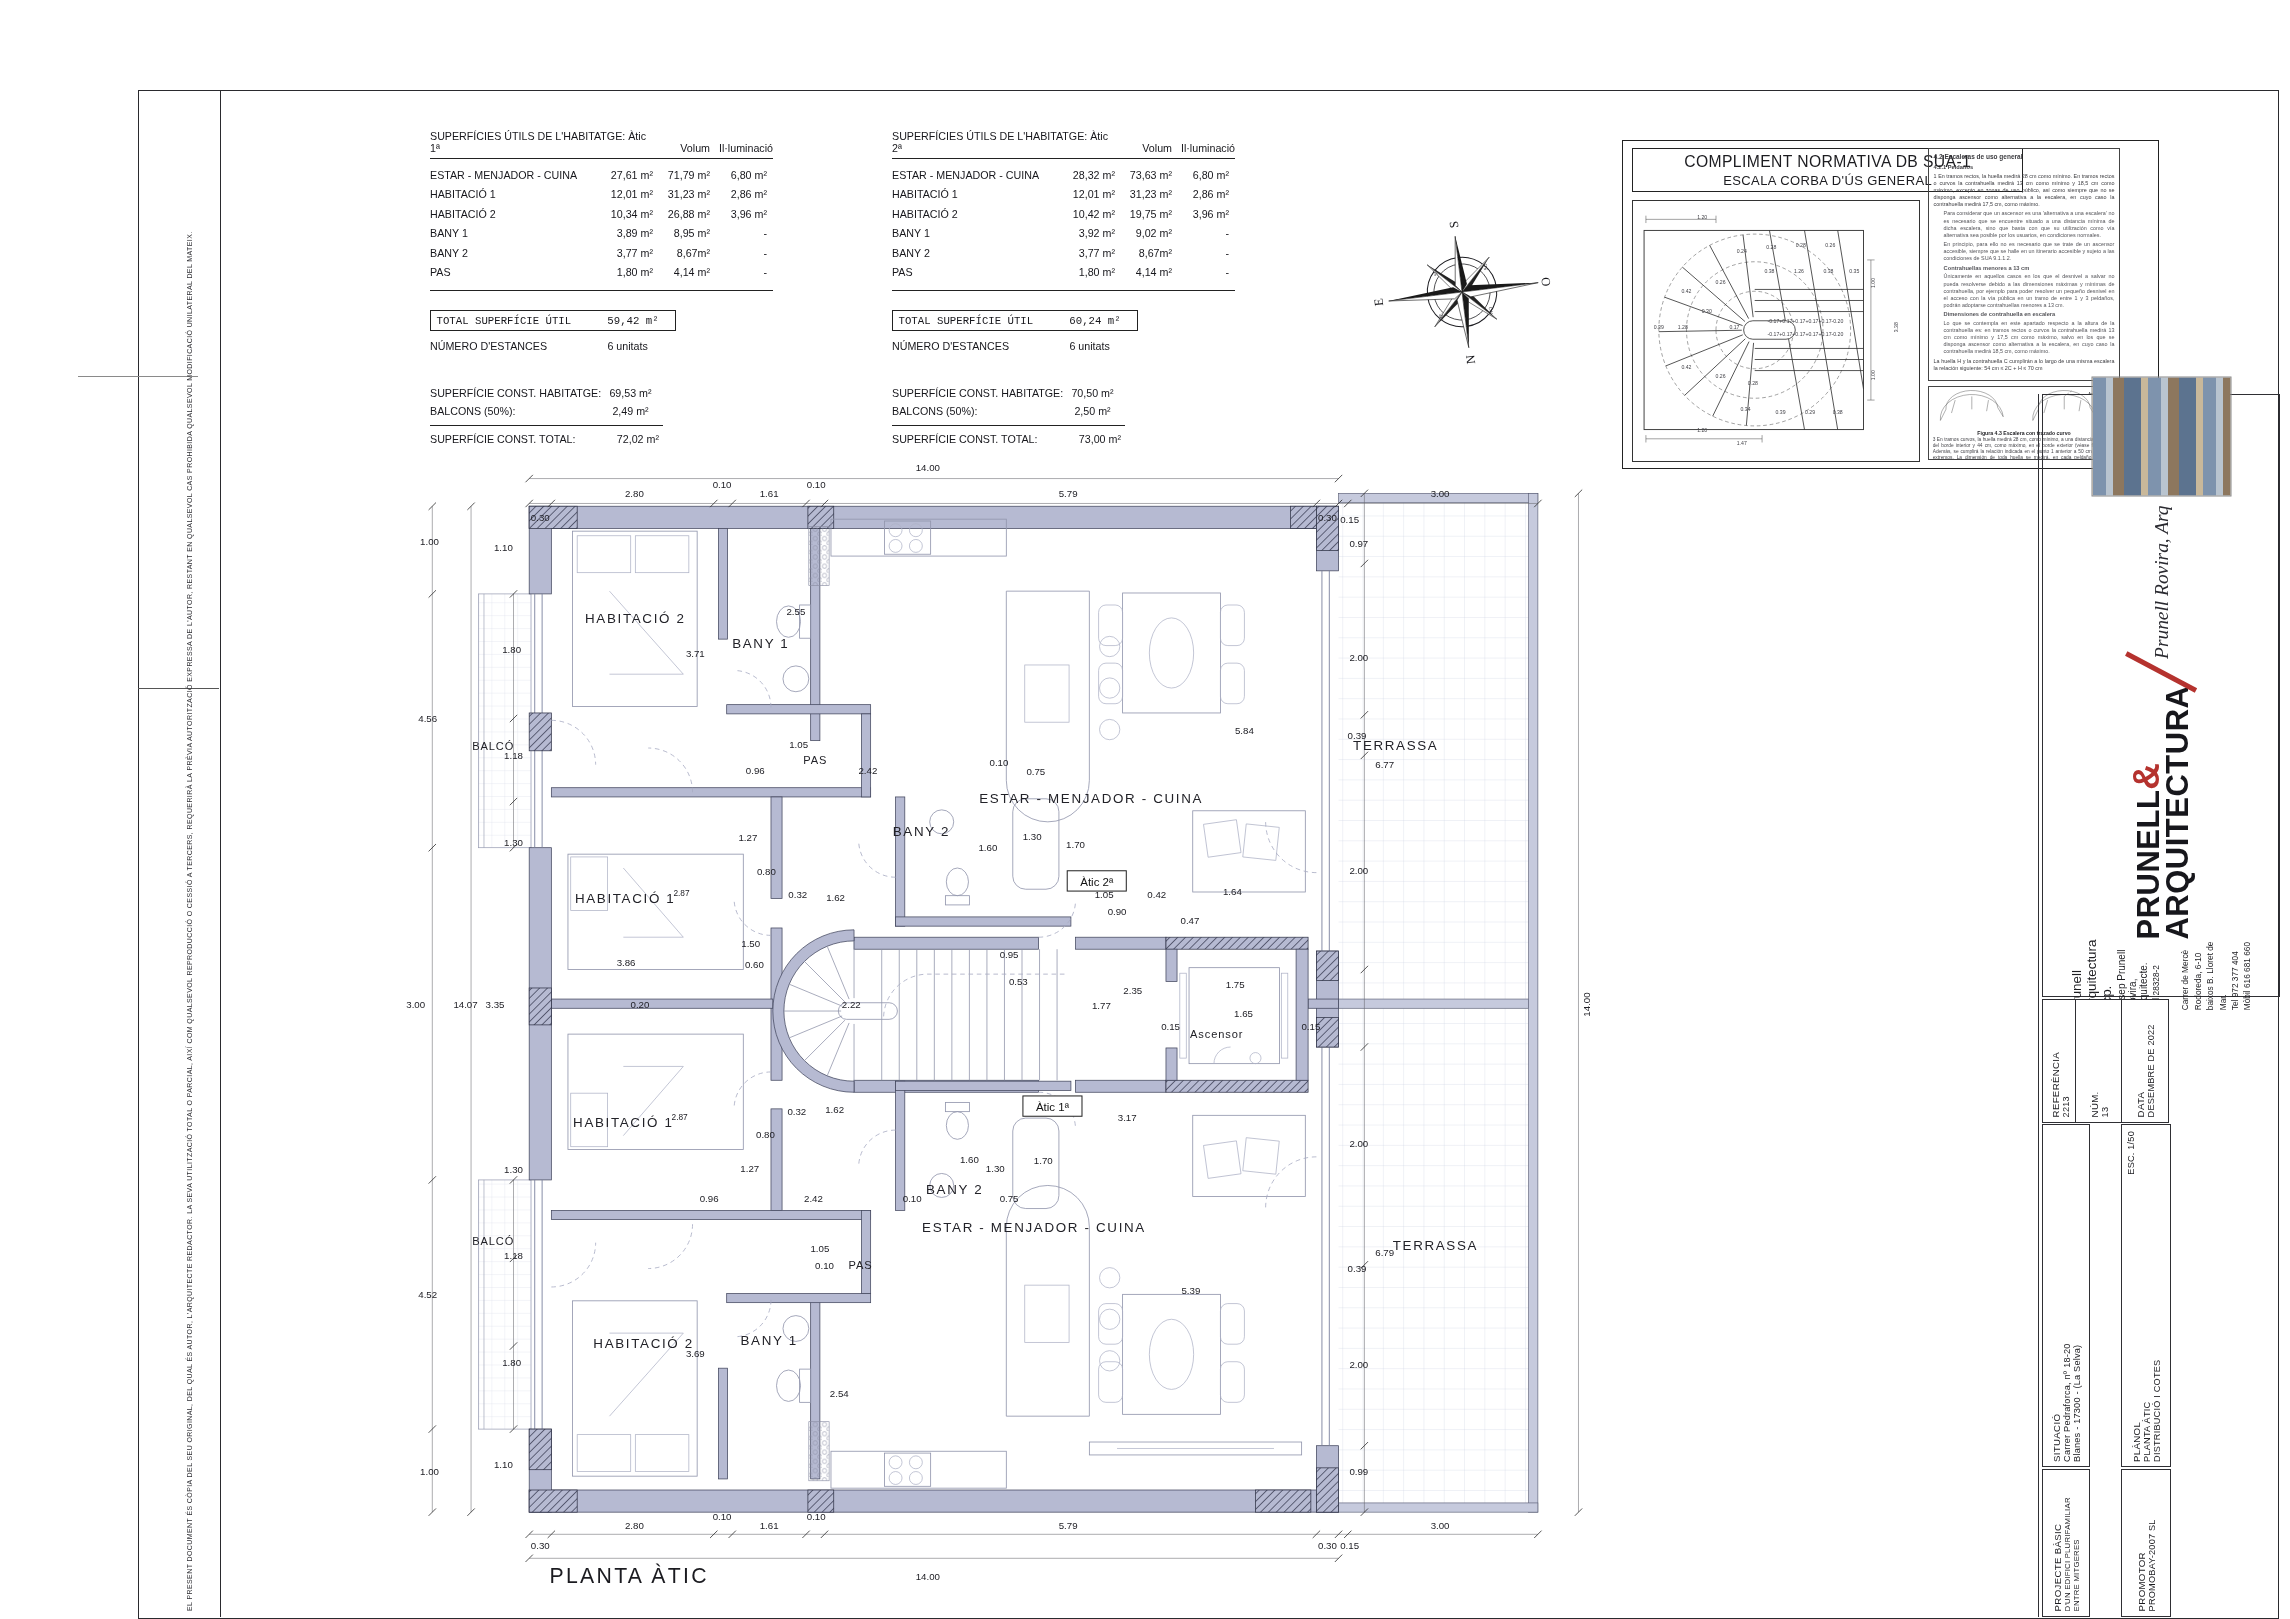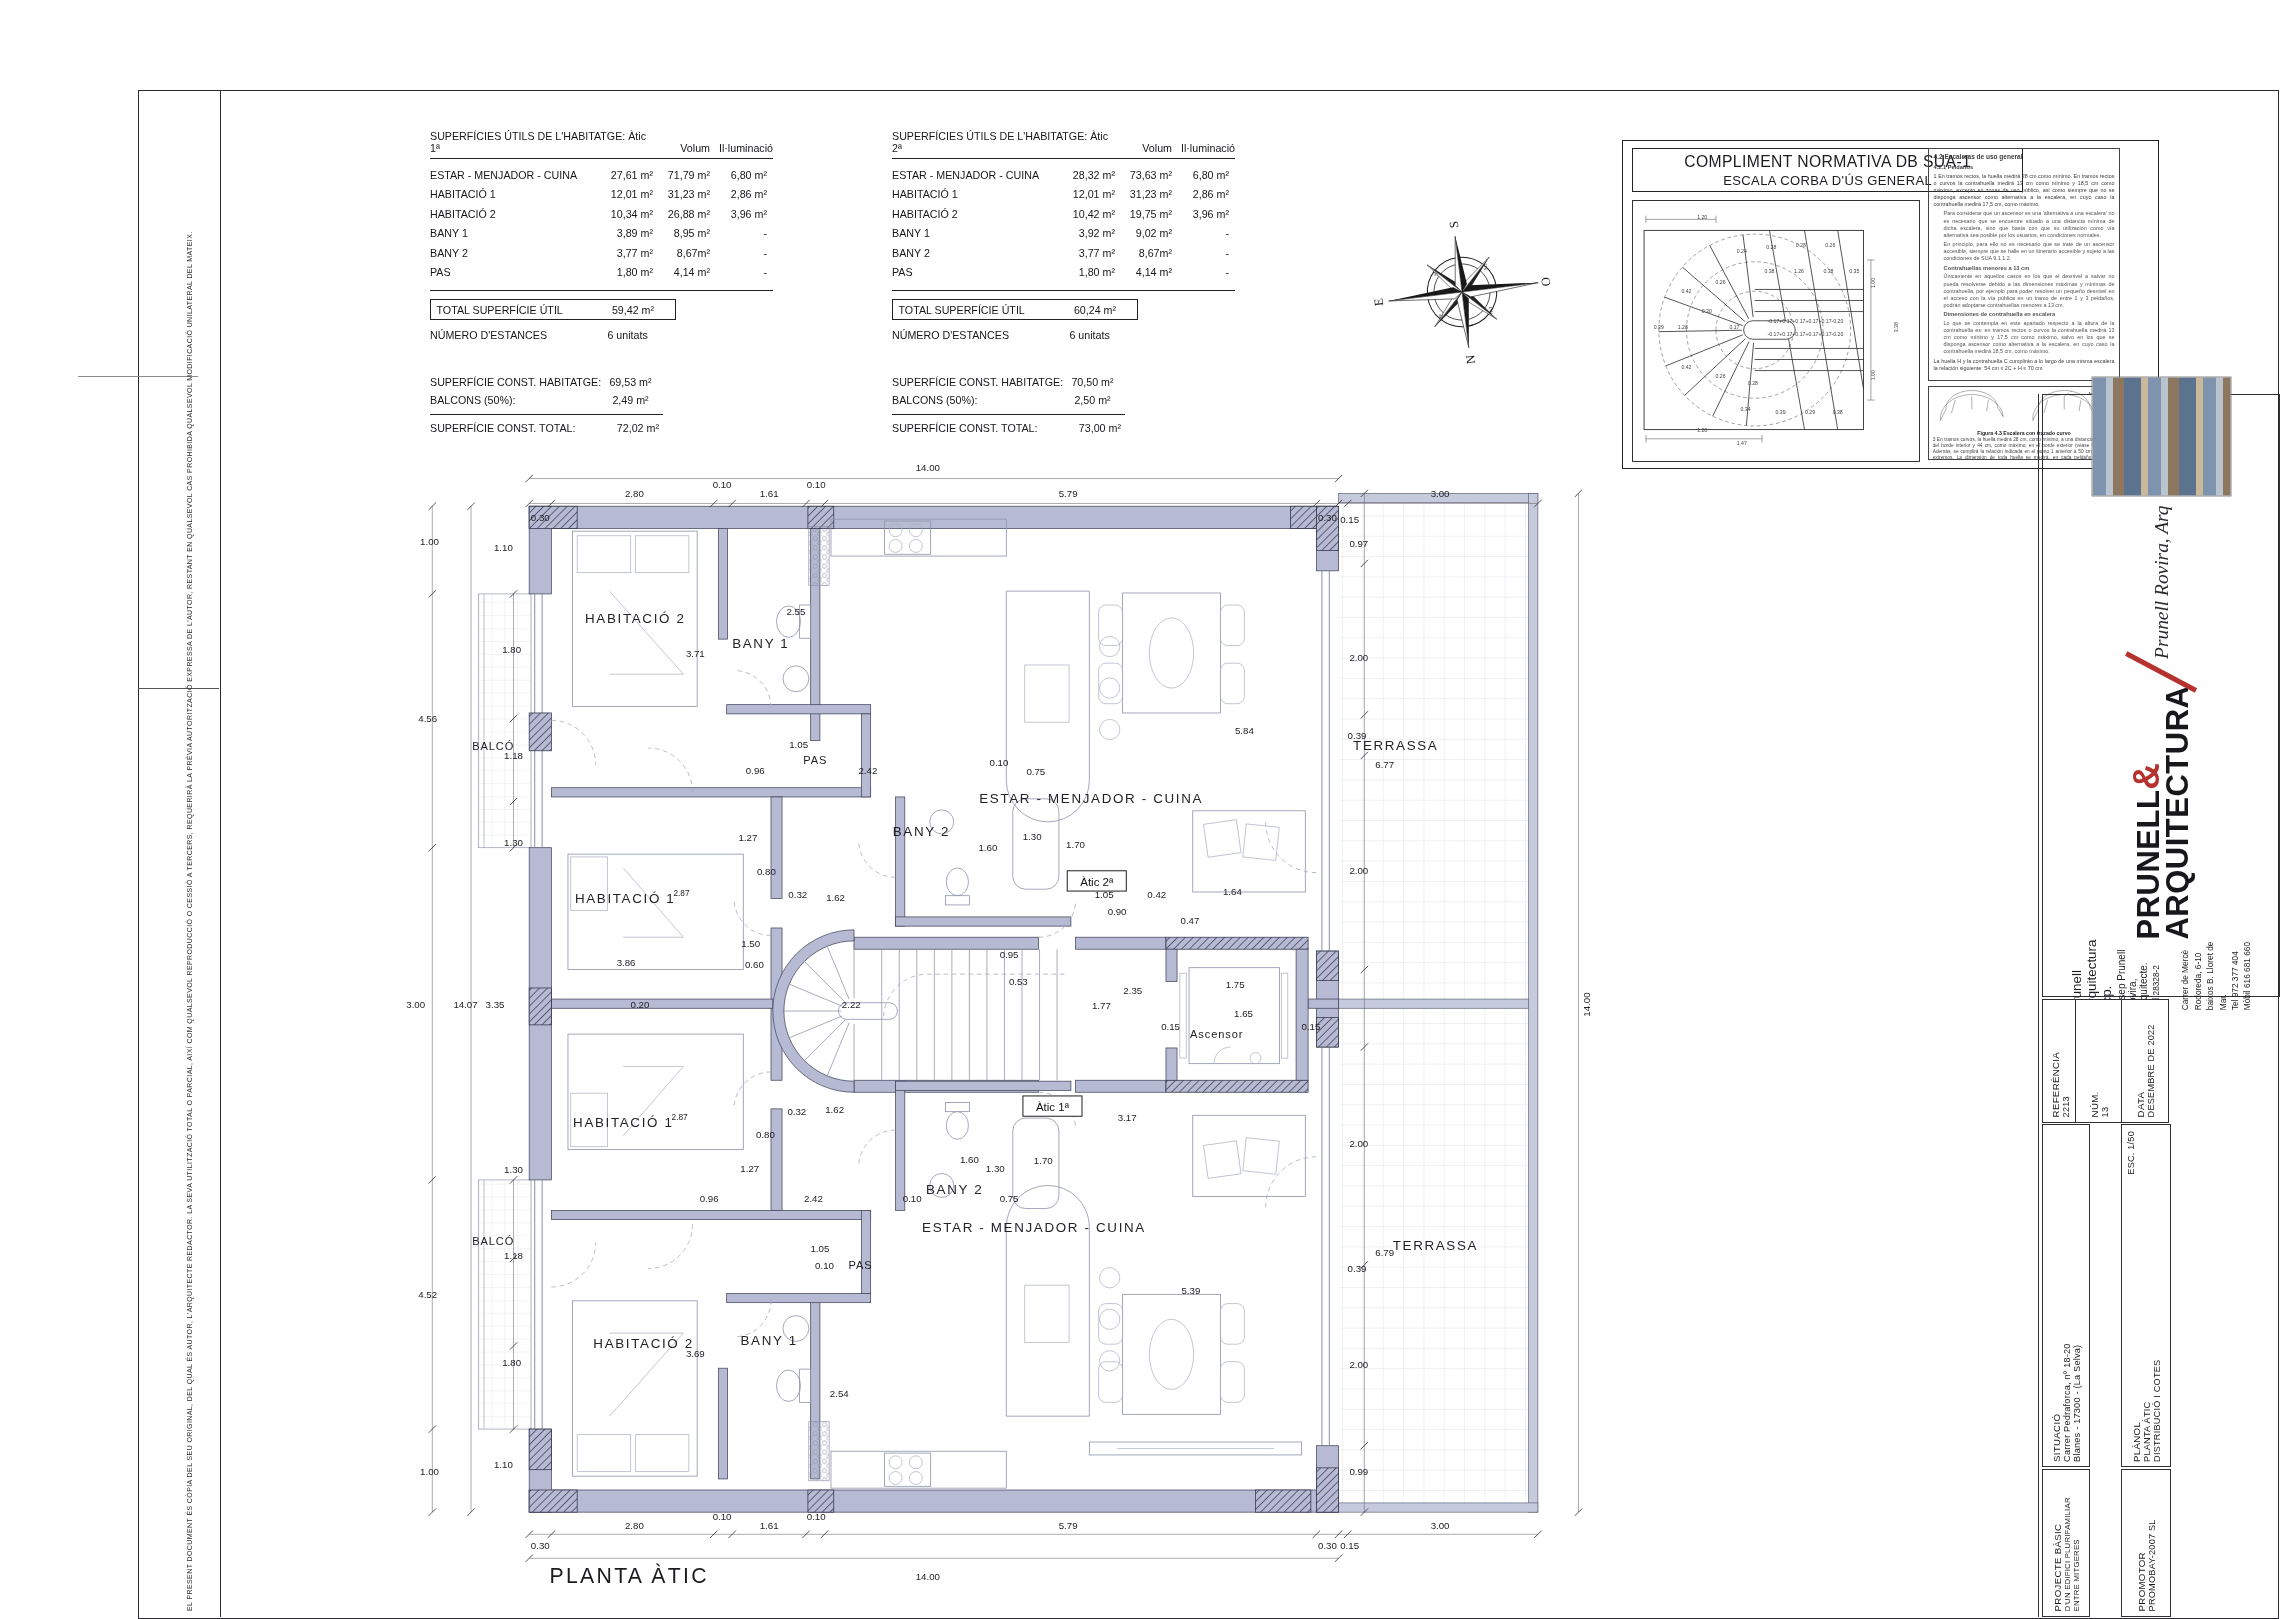--- a/index.html
+++ b/index.html
@@ -16,21 +16,21 @@
   
   .stable{width:343px;font-size:10.7px;color:#17171c;}
   .t-head{display:grid;grid-template-columns:223px 57px 63px;border-bottom:1.5px solid #222;
       padding-bottom:3.7px;align-items:end;}
   .t-head .hc{text-align:right;}
   .t-rows{padding-top:7.4px;}
   .t-row{display:grid;grid-template-columns:166px 57px 57px 57px;line-height:19.4px;}
   .t-row span:nth-child(n+2){text-align:right;}
   .t-sep{border-top:1.3px solid #222;margin-top:7.4px;}
   .t-total{display:grid;grid-template-columns:166px 61px;border:1.1px solid #222;
-      width:233px;margin-top:8px;padding:3.7px 5.5px;}
+      width:233px;margin-top:19px;padding:3.7px 5.5px;font-family:Liberation Mono, monospace;}
   .t-total span:last-child{text-align:center;}
   .t-est{display:grid;grid-template-columns:166px 61px;padding:8.3px 6.5px 0 0;margin-left:0;}
   .t-est span:last-child{text-align:right;padding-right:9.2px;}
   .t-const{margin-top:32px;}
   .t-crow{display:grid;grid-template-columns:172px 57px;line-height:18.5px;}
   .t-crow span:last-child{text-align:center;}
   .t-chr{border-top:1.1px solid #222;width:233px;margin-top:4.6px;}
   .t-ctotal{display:grid;grid-template-columns:172px 57px;padding-top:6.5px;}
   .t-ctotal span:last-child{text-align:right;}
   

